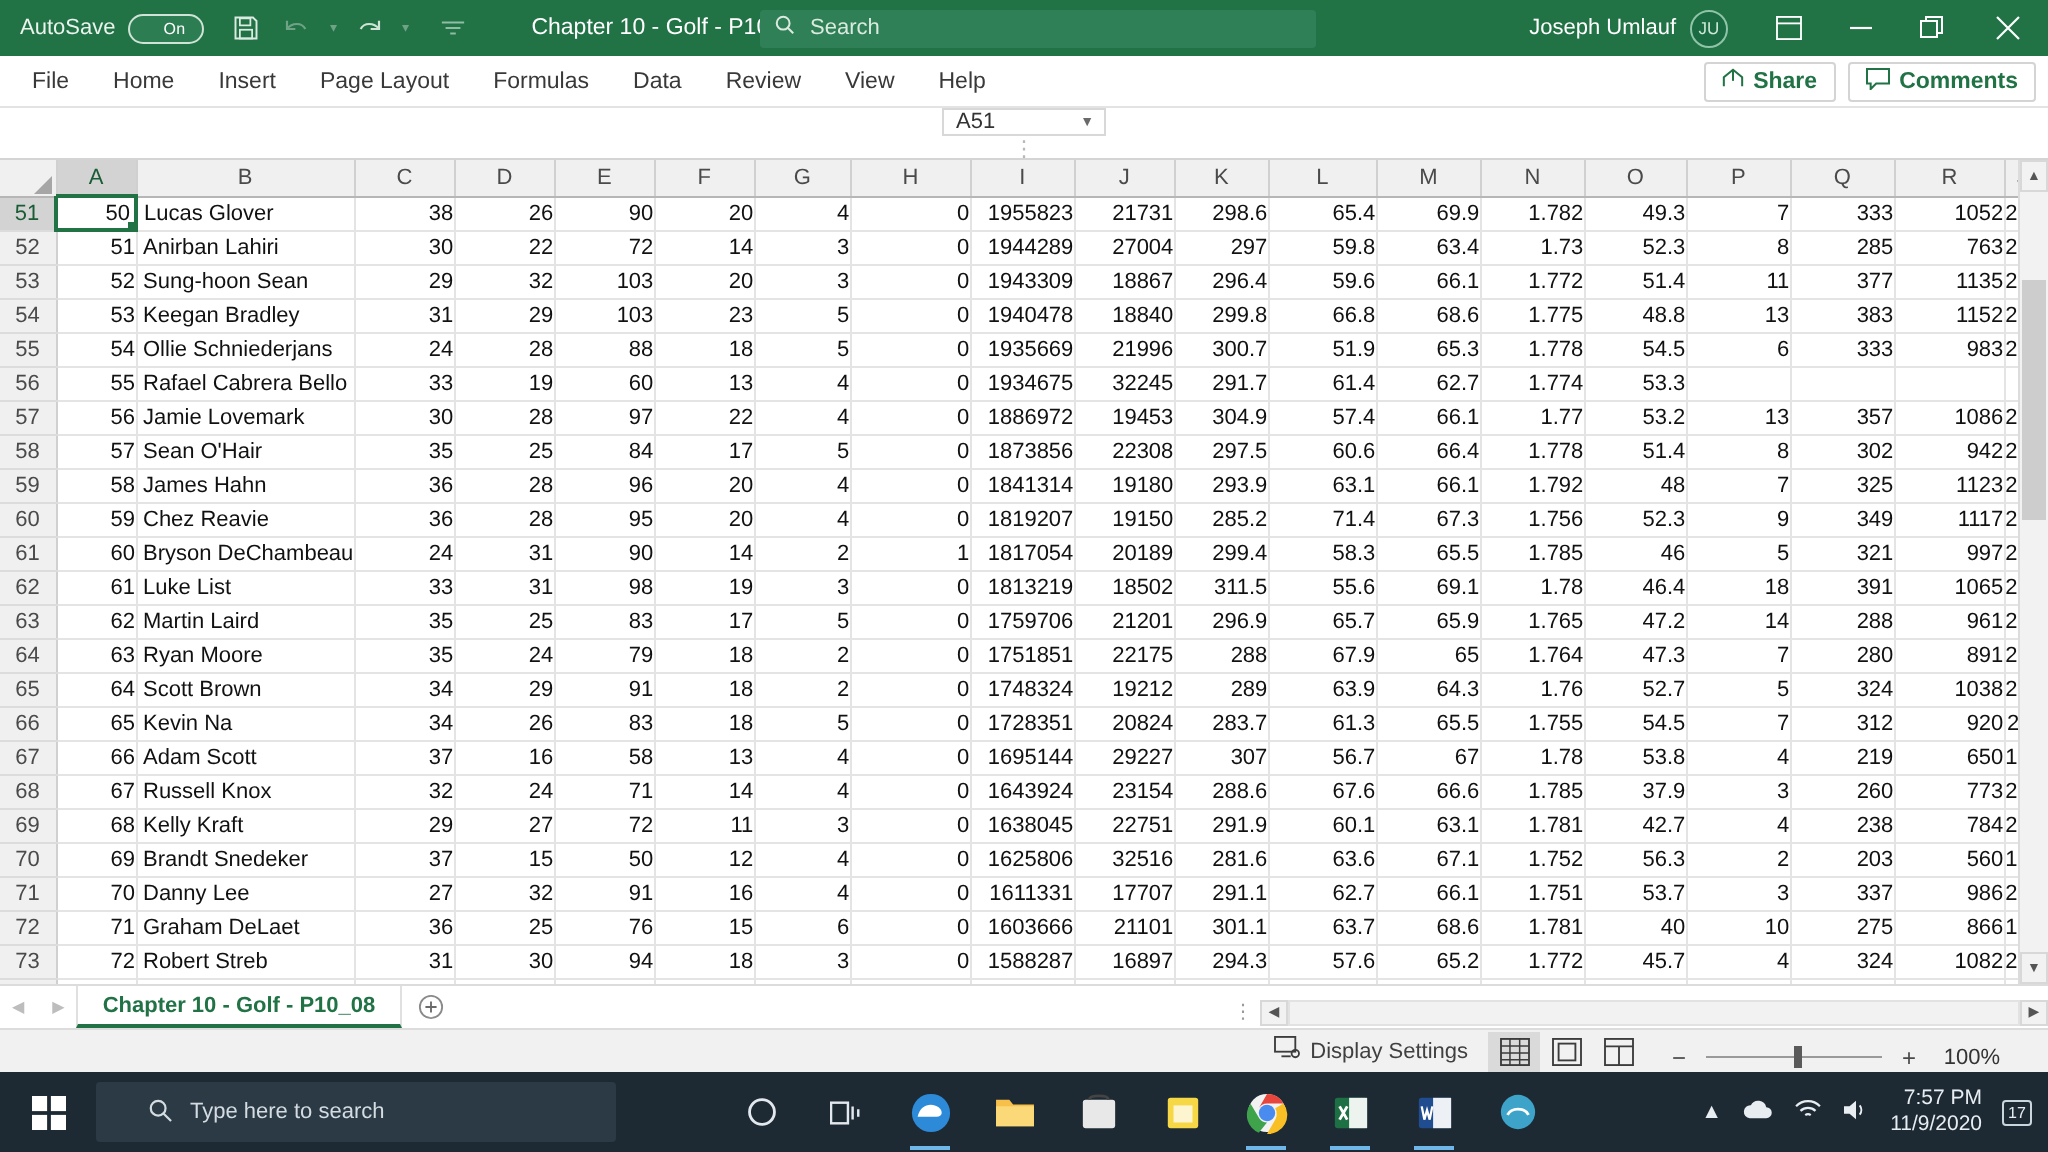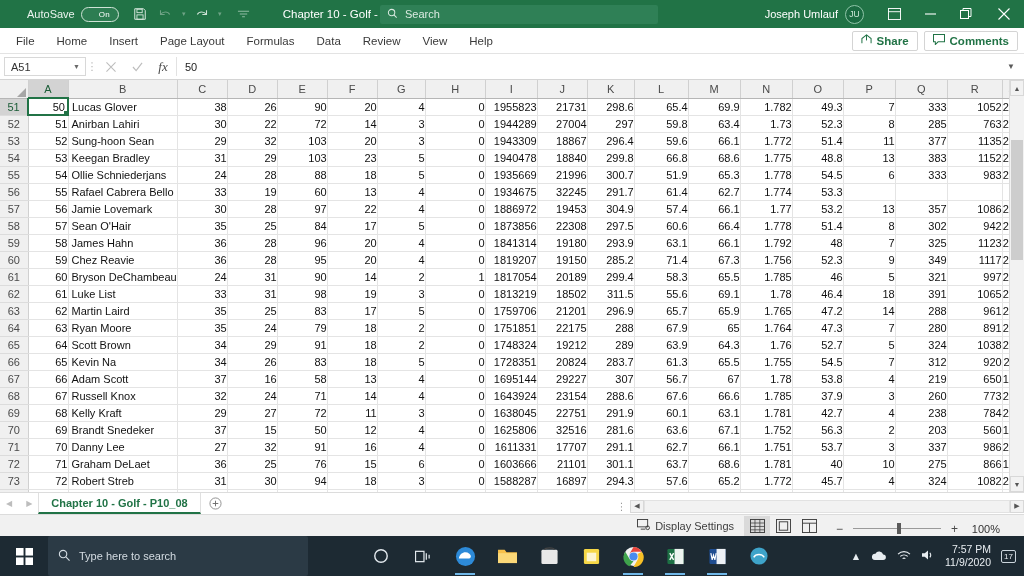--- a/index.html
+++ b/index.html
@@ -7,21 +7,21 @@
     width: 1024px; height: 576px;
     overflow: hidden;
     font-family: "Liberation Sans", sans-serif;
     background: #ffffff;
   }
   
   .titlebar {
     height: 28px; background: #217346; display: flex; align-items: center;
     color: #ffffff; font-size: 11px; position: relative;
   }
-  .autosave-group { display: flex; align-items: center; margin-left: 27px; gap: 6px; }
+  .autosave-group { display: flex; align-items: center; margin-left: 10px; gap: 6px; }
   .autosave-label { font-size: 11px; color: #eaf3ee; }
   .toggle {
     width: 38px; height: 15px; border-radius: 8px; border: 1px solid #cfe3d6;
     background: #2d7d52; display: flex; align-items: center; padding: 0 14px; gap: 3px;
   }
   .toggle .knob { width: 9px; height: 9px; border-radius: 50%; background: #ffffff; }
   .toggle .tg-text { font-size: 8px; color: #ffffff; letter-spacing: .2px; }
   .tb-icon {
     width: 26px; height: 26px; display: flex; align-items: center; justify-content: center;
     color: #dcebe2; font-size: 13px;
@@ -65,21 +65,21 @@
   .rtab.first { margin-left: 5px; }
   .ribbon-right { position: absolute; right: 6px; display: flex; align-items: flex-end; gap: 6px; }
   .rbtn {
     display: flex; align-items: center; gap: 5px; font-size: 11.5px; color: #217346;
     border: 1px solid #d4d4d4; border-radius: 2px; padding: 2px 8px; height: 20px;
     background: #ffffff; font-weight: bold;
   }
   
   .formula-bar {
     height: 26px; background: #ffffff; display: flex; align-items: center;
-    border-bottom: 1px solid #d4d4d4; padding: 0 4px;
+    border-bottom: 1px solid #d4d4d4; padding: 0 4px; flex-direction: column;
   }
   .namebox {
     width: 82px; height: 19px; border: 1px solid #d8d8d8; background: #ffffff;
     display: flex; align-items: center; padding: 0 6px; font-size: 11px; color: #333;
     position: relative;
   }
   .namebox .nb-caret { position: absolute; right: 5px; font-size: 7px; color: #6a6a6a; }
   .fb-sep { width: 12px; text-align: center; color: #b9b9b9; font-size: 11px; }
   .fb-icon {
     width: 26px; height: 22px; display: flex; align-items: center; justify-content: center;
@@ -188,22 +188,22 @@
   .zoom-thumb {
     position: absolute; left: 44px; top: -5px; width: 4px; height: 11px; background: #5a5a5a;
   }
   .zoom-pct { width: 32px; text-align: right; font-size: 11px; color: #333; }
   
   .taskbar {
     height: 40px; background: #1d2a33; display: flex; align-items: center; position: relative;
   }
   .start-btn { width: 48px; display: flex; align-items: center; justify-content: center; }
   .tb-search {
-    width: 260px; height: 40px; background: #2b3a45; border-radius: 2px;
-    display: flex; align-items: center; gap: 9px; padding: 0 10px;
+    width: 260px; height: 30px; background: #2b3a45; border-radius: 2px;
+    display: flex; align-items: center; gap: 9px; padding: 0 26px;
     color: #d4dce2; font-size: 11px;
   }
   .tb-apps { display: flex; align-items: center; gap: 0; margin-left: 52px; }
   .tb-app {
     width: 42px; height: 40px; display: flex; align-items: center; justify-content: center;
     position: relative;
   }
   .tb-app.open::after {
     content: ""; position: absolute; bottom: 1px; left: 11px; width: 20px; height: 2px;
     background: #6fb7e8;

